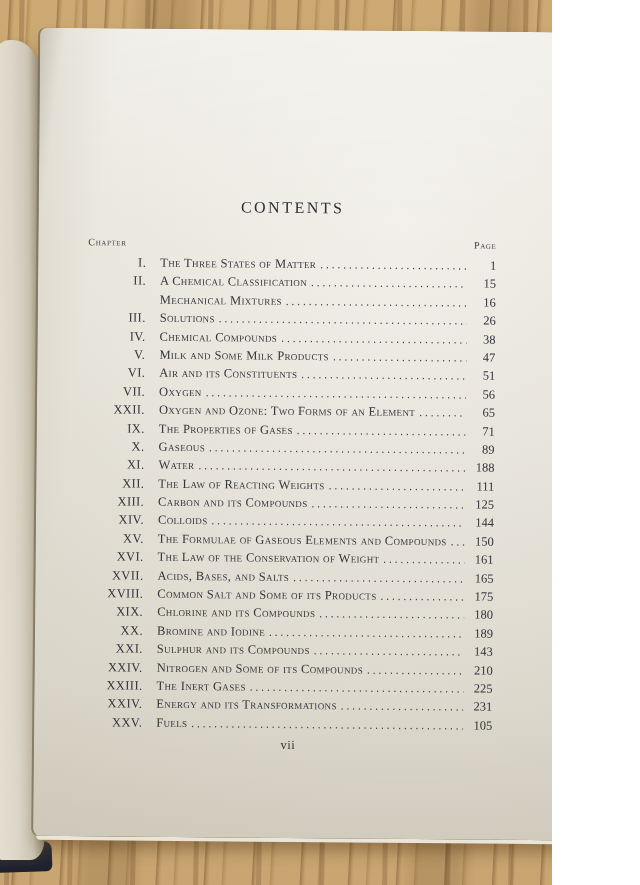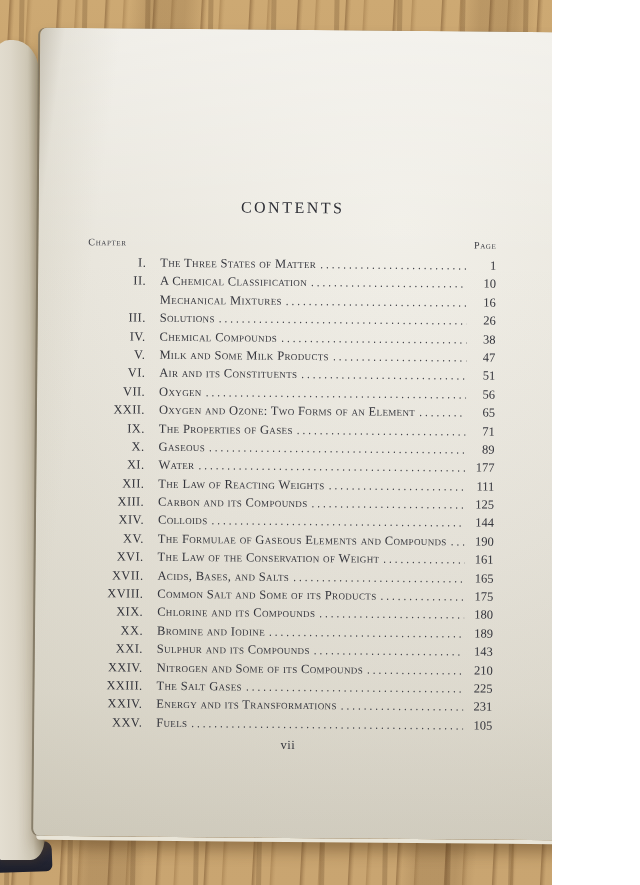--- a/index.html
+++ b/index.html
@@ -118,21 +118,21 @@
           <div class="row">
             <span class="num">I.</span>
             <span class="title">The Three States of Matter</span>
             <span class="leader">..............................................................................................................</span>
             <span class="pg">1</span>
           </div>
           <div class="row">
             <span class="num">II.</span>
             <span class="title">A Chemical Classification</span>
             <span class="leader">..............................................................................................................</span>
-            <span class="pg">10</span>
+            <span class="pg">15</span>
           </div>
           <div class="row">
             <span class="num"></span>
             <span class="title">Mechanical Mixtures</span>
             <span class="leader">..............................................................................................................</span>
             <span class="pg">16</span>
           </div>
           <div class="row">
             <span class="num">III.</span>
             <span class="title">Solutions</span>
@@ -178,21 +178,21 @@
           <div class="row">
             <span class="num">X.</span>
             <span class="title">Gaseous</span>
             <span class="leader">..............................................................................................................</span>
             <span class="pg">89</span>
           </div>
           <div class="row">
             <span class="num">XI.</span>
             <span class="title">Water</span>
             <span class="leader">..............................................................................................................</span>
-            <span class="pg">177</span>
+            <span class="pg">188</span>
           </div>
           <div class="row">
             <span class="num">XII.</span>
             <span class="title">The Law of Reacting Weights</span>
             <span class="leader">..............................................................................................................</span>
             <span class="pg">111</span>
           </div>
           <div class="row">
             <span class="num">XIII.</span>
             <span class="title">Carbon and its Compounds</span>
@@ -202,21 +202,21 @@
           <div class="row">
             <span class="num">XIV.</span>
             <span class="title">Colloids</span>
             <span class="leader">..............................................................................................................</span>
             <span class="pg">144</span>
           </div>
           <div class="row">
             <span class="num">XV.</span>
             <span class="title">The Formulae of Gaseous Elements and Compounds</span>
             <span class="leader">..............................................................................................................</span>
-            <span class="pg">190</span>
+            <span class="pg">150</span>
           </div>
           <div class="row">
             <span class="num">XVI.</span>
             <span class="title">The Law of the Conservation of Weight</span>
             <span class="leader">..............................................................................................................</span>
             <span class="pg">161</span>
           </div>
           <div class="row">
             <span class="num">XVII.</span>
             <span class="title">Acids, Bases, and Salts</span>
@@ -248,21 +248,21 @@
             <span class="pg">143</span>
           </div>
           <div class="row">
             <span class="num">XXIV.</span>
             <span class="title">Nitrogen and Some of its Compounds</span>
             <span class="leader">..............................................................................................................</span>
             <span class="pg">210</span>
           </div>
           <div class="row">
             <span class="num">XXIII.</span>
-            <span class="title">The Salt Gases</span>
+            <span class="title">The Inert Gases</span>
             <span class="leader">..............................................................................................................</span>
             <span class="pg">225</span>
           </div>
           <div class="row">
             <span class="num">XXIV.</span>
             <span class="title">Energy and its Transformations</span>
             <span class="leader">..............................................................................................................</span>
             <span class="pg">231</span>
           </div>
           <div class="row">

